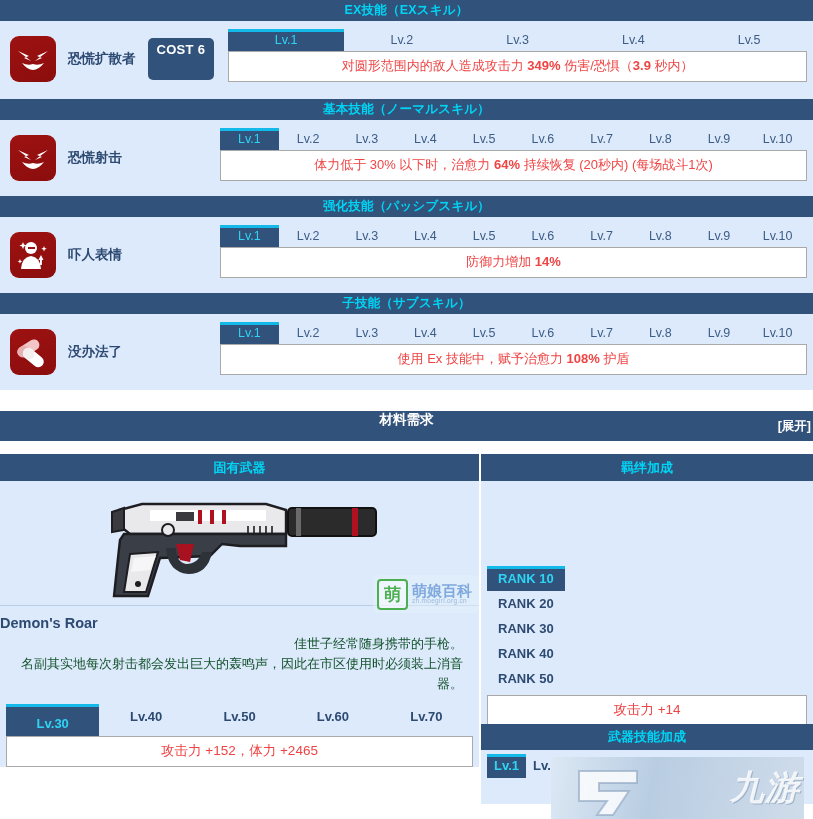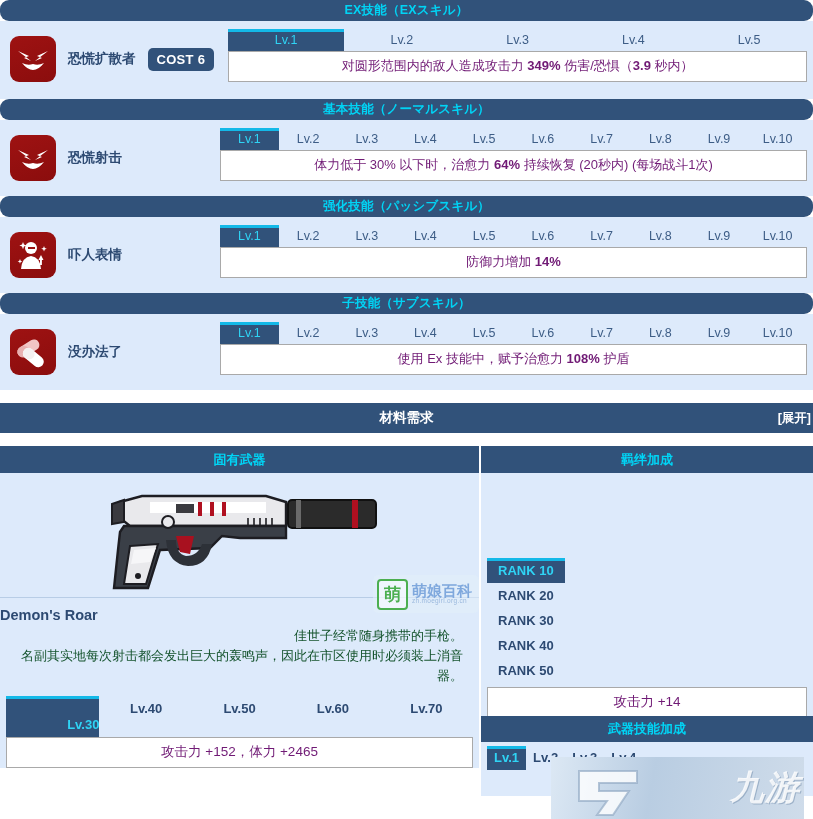--- a/index.html
+++ b/index.html
@@ -19,21 +19,20 @@
   .section-bar {
     height: 21px;
     background: #31527a;
     color: #00d4f5;
     font-size: 12.5px;
     font-weight: bold;
     display: flex;
     align-items: center;
     justify-content: center;
     letter-spacing: .2px;
-    border-radius: 9px;
   }
 
   
   .skill-block {
     background: #ddeafb;
     display: flex;
     align-items: flex-start;
     padding: 8px 6px 9px 10px;
     box-sizing: border-box;
   }
@@ -61,21 +60,21 @@
     font-weight: bold;
     color: #2d4a72;
     white-space: nowrap;
   }
   .cost-badge {
     margin-left: 12px;
     background: #31527a;
     color: #ffffff;
     font-size: 13px;
     font-weight: bold;
-    padding: 4px 9px 4px 9px;
+    padding: 4px 9px 23px 9px;
     border-radius: 5px;
     letter-spacing: .3px;
     white-space: nowrap;
   }
 
   .skill-right {
     flex: 1 1 auto;
     min-width: 0;
     margin-left: 14px;
   }
@@ -98,37 +97,37 @@
     border-top: 3px solid #13b9e8;
     padding-top: 1px;
     font-weight: normal;
   }
   .desc-box {
     background: #ffffff;
     border: 1px solid #a9a9a9;
     margin-top: 0px;
     text-align: center;
     font-size: 13px;
-    color: #701a75;
+    color: #ef4444;
     padding: 5px 4px 6px 4px;
     box-sizing: border-box;
   }
   .desc-box b { font-weight: bold; }
 
   
   .mat-bar {
     height: 30px;
     background: #31527a;
     color: #ffffff;
     display: flex;
-    align-items: center;
     justify-content: center;
     position: relative;
     font-size: 13.5px;
     font-weight: bold;
+    margin-top: 8px;
   }
   .mat-expand {
     position: absolute;
     right: 2px;
     top: 50%;
     transform: translateY(-50%);
     font-size: 12.5px;
     font-weight: bold;
     color: #ffffff;
   }
@@ -188,22 +187,21 @@
     font-size: 13px;
     font-weight: bold;
     color: #2d4a72;
     padding: 5px 0 5px 0;
     box-sizing: border-box;
   }
   .weapon-lv-tab.active {
     background: #31527a;
     color: #2fd4f5;
     border-top: 3px solid #13b9e8;
-    padding-top: 18px;
-    text-align: right;
+    padding-top: 9px;
   }
 
   
   .rank-body { padding: 0 6px; }
   .rank-rows { padding-top: 85px; }
   .rank-row {
     display: flex;
     justify-content: center;
     align-items: flex-start;
     flex-direction: column;

